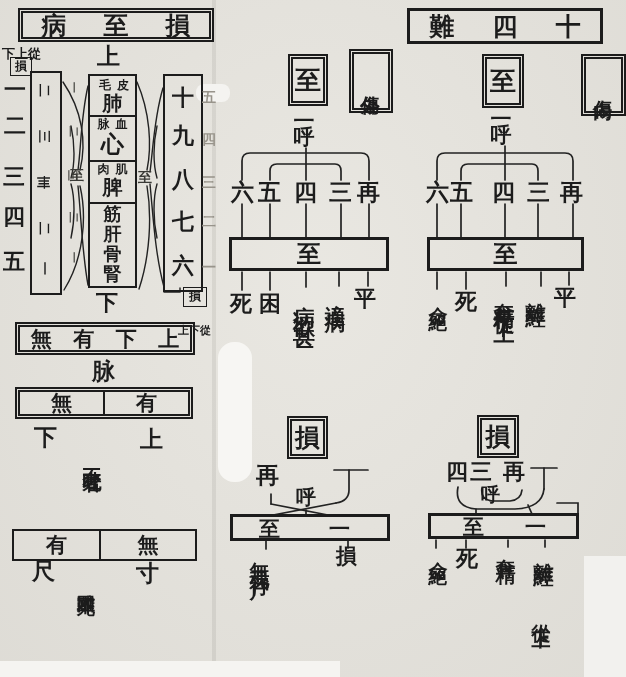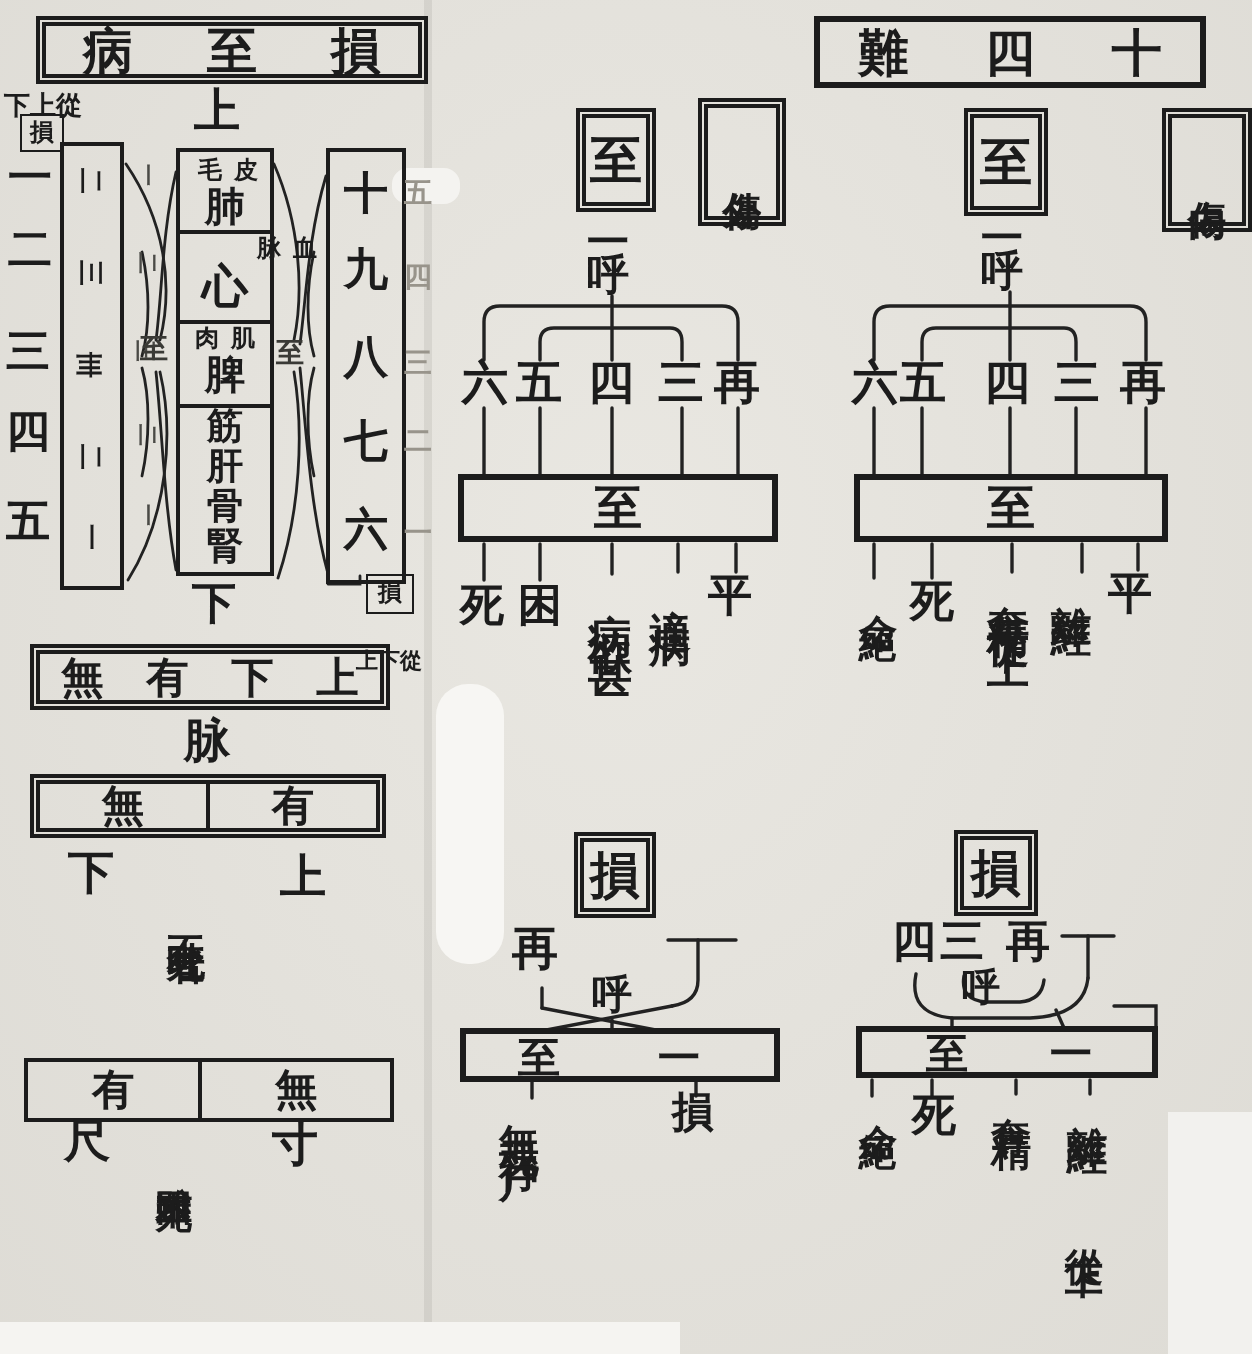--- a/index.html
+++ b/index.html
@@ -130,21 +130,21 @@
 
   <span class="t" style="left:70px;top:168px;font-size:14px;color:#3a3a36;">至</span>
   <span class="t" style="left:138px;top:170px;font-size:14px;color:#3a3a36;">至</span>
 
   <div class="sbox" style="left:88px;top:74px;width:49px;height:214px;">
     <div class="divider" style="top:39px;"></div>
     <div class="divider" style="top:84px;"></div>
     <div class="divider" style="top:126px;"></div>
     <span class="t" style="left:0;top:3px;width:45px;text-align:right;font-size:12px;letter-spacing:6px;text-indent:6px;">毛皮</span>
     <span class="t" style="left:0;top:17px;width:45px;text-align:center;font-size:20px;">肺</span>
-    <span class="t" style="left:0;top:42px;width:45px;text-align:center;font-size:12px;letter-spacing:6px;text-indent:6px;padding-left:31px;">脉血</span>
+    <span class="t" style="left:0;top:42px;width:45px;text-align:center;font-size:12px;letter-spacing:6px;text-indent:6px;">脉血</span>
     <span class="t" style="left:0;top:56px;width:45px;text-align:center;font-size:23px;">心</span>
     <span class="t" style="left:0;top:87px;width:45px;text-align:center;font-size:12px;letter-spacing:6px;text-indent:6px;">肉肌</span>
     <span class="t" style="left:0;top:101px;width:45px;text-align:center;font-size:20px;">脾</span>
     <span class="t" style="left:0;top:129px;width:45px;text-align:center;font-size:18px;">筋</span>
     <span class="t" style="left:0;top:149px;width:45px;text-align:center;font-size:18px;">肝</span>
     <span class="t" style="left:0;top:169px;width:45px;text-align:center;font-size:18px;">骨</span>
     <span class="t" style="left:0;top:189px;width:45px;text-align:center;font-size:18px;">腎</span>
   </div>
   <span class="t" style="left:96px;top:291px;font-size:22px;">下</span>
 

